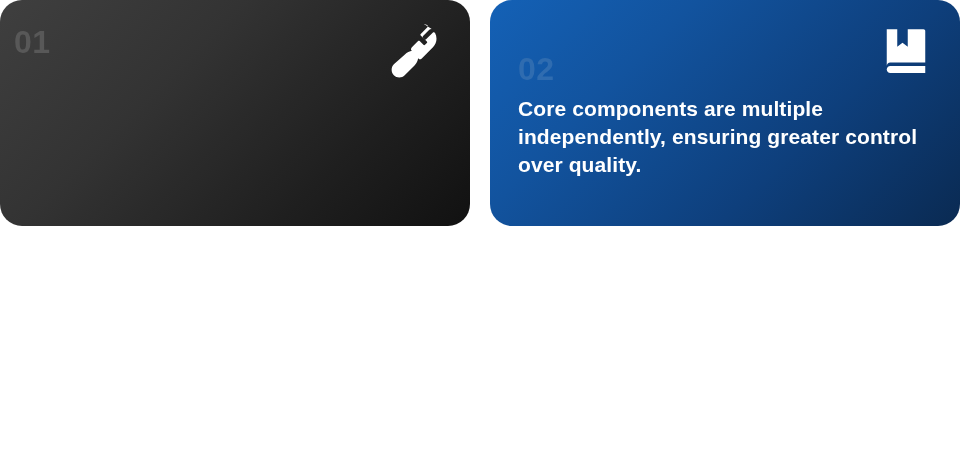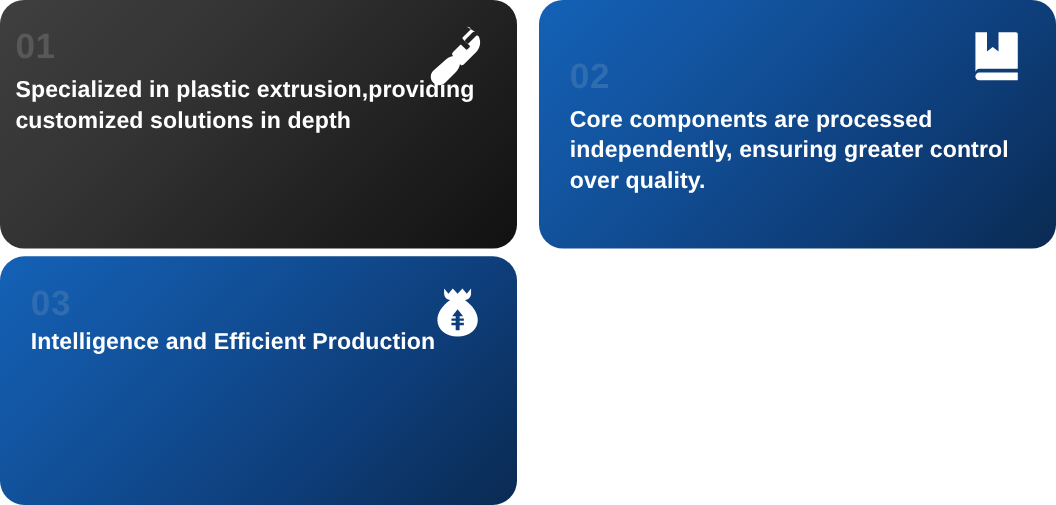--- a/index.html
+++ b/index.html
@@ -85,46 +85,35 @@
   .card-02 { padding-left: 28px; justify-content: center; }
   .card-01 { padding-left: 14px; }
 </style>
 </head>
 <body>
 
 <div class="cards-grid">
 
   <div class="card theme-dark card-01">
     <div class="card-number">01</div>
-    <div class="card-text">Specialized in plastic extrusion,providing customized solutions in depth</div>
     <span class="card-icon">
       <svg viewBox="0 0 64 64" xmlns="http://www.w3.org/2000/svg" aria-hidden="true">
         <path fill="#ffffff" d="M50.8 6.2c-1.1-1.1-2.7-0.4-3.6 0.5l-7.1 7.1c-0.5 0.5-0.5 1.3 0 1.8l4.3 4.3c0.5 0.5 0.5 1.3 0 1.8l-2.1 2.1c-0.5 0.5-1.3 0.5-1.8 0l-4.3-4.3c-0.5-0.5-1.3-0.5-1.8 0l-7.1 7.1c-0.9 0.9-1.6 2.5-0.5 3.6 0.2 0.2 0.5 0.4 0.9 0.5-3.1 0.4-6 1.8-8.4 4.2L6.7 46.1c-3.4 3.4-3.4 9 0 12.4 3.4 3.4 9 3.4 12.4 0l11.2-11.2c2.4-2.4 3.8-5.3 4.2-8.4 0.1 0.3 0.3 0.6 0.5 0.9 1.1 1.1 2.7 0.4 3.6-0.5l12.8-12.8c4.4-4.4 5.2-11 2.4-16.2-0.5-1-1.9-1.2-2.7-0.4l-7.6 7.6c-0.5 0.5-1.3 0.5-1.8 0l-4.3-4.3c-0.5-0.5-0.5-1.3 0-1.8l7.6-7.6c0.8-0.8 0.6-2.2-0.4-2.7-1.3-0.7-2.7-1.1-4.1-1.3 0.1 0 0.2 0 0.3 0z"></path>
         <path fill="#ffffff" d="M14.6 47.4c2.2 0 4 1.8 4 4s-1.8 4-4 4-4-1.8-4-4 1.8-4 4-4z" opacity="0"></path>
         <circle cx="14.2" cy="51.4" r="2.9" fill="none" stroke="#ffffff" stroke-width="0"></circle>
       </svg>
     </span>
   </div>
 
   <div class="card theme-blue card-02">
     <div class="card-number">02</div>
-    <div class="card-text">Core components are processed independently, ensuring greater control over quality.</div>
+    <div class="card-text">Core components are multiple independently, ensuring greater control over quality.</div>
     <span class="card-icon">
       <svg viewBox="0 0 64 64" xmlns="http://www.w3.org/2000/svg" aria-hidden="true">
         <path fill="#ffffff" d="M10 6h12v20l6-4.5 6 4.5V6h18c1.1 0 2 0.9 2 2v36H14c-2.2 0-4 1.8-4 4V6z"></path>
         <path fill="#ffffff" d="M14 48h40v8H14c-2.2 0-4-1.8-4-4s1.8-4 4-4z"></path>
       </svg>
     </span>
   </div>
 
-  <div class="card theme-blue card-03">
-    <div class="card-number">03</div>
-    <div class="card-text">Intelligence and Efficient Production</div>
-    <span class="card-icon">
-      <svg viewBox="0 0 64 64" xmlns="http://www.w3.org/2000/svg" aria-hidden="true">
-        <path fill="#ffffff" d="M18 6l4.5 5.5L27 6l5 5.5L37 6l4.5 5.5L46 6v5.5c0 3-2 5.5-5 6.2l-1.4 0.3 1.2 0.9C46.9 23.3 53 30.6 53 38.8 53 48.3 44.6 56 32 56S11 48.3 11 38.8c0-8.2 6.1-15.5 12.2-20l1.2-0.9-1.4-0.3c-3-0.7-5-3.2-5-6.2V6z"></path>
-        <path fill="#0E3F7C" d="M32 27.5l-5.6 7.3h3.6v2.4h-4.4v2.3h4.4v2.1h-4.4v2.6h4.4v5.2h4.1v-5.2h4.4v-2.6h-4.4v-2.1h4.4v-2.3h-4.4v-2.4h3.6L32 27.5z"></path>
-      </svg>
-    </span>
-  </div>
 
 
 </div>
 
 </body></html>

